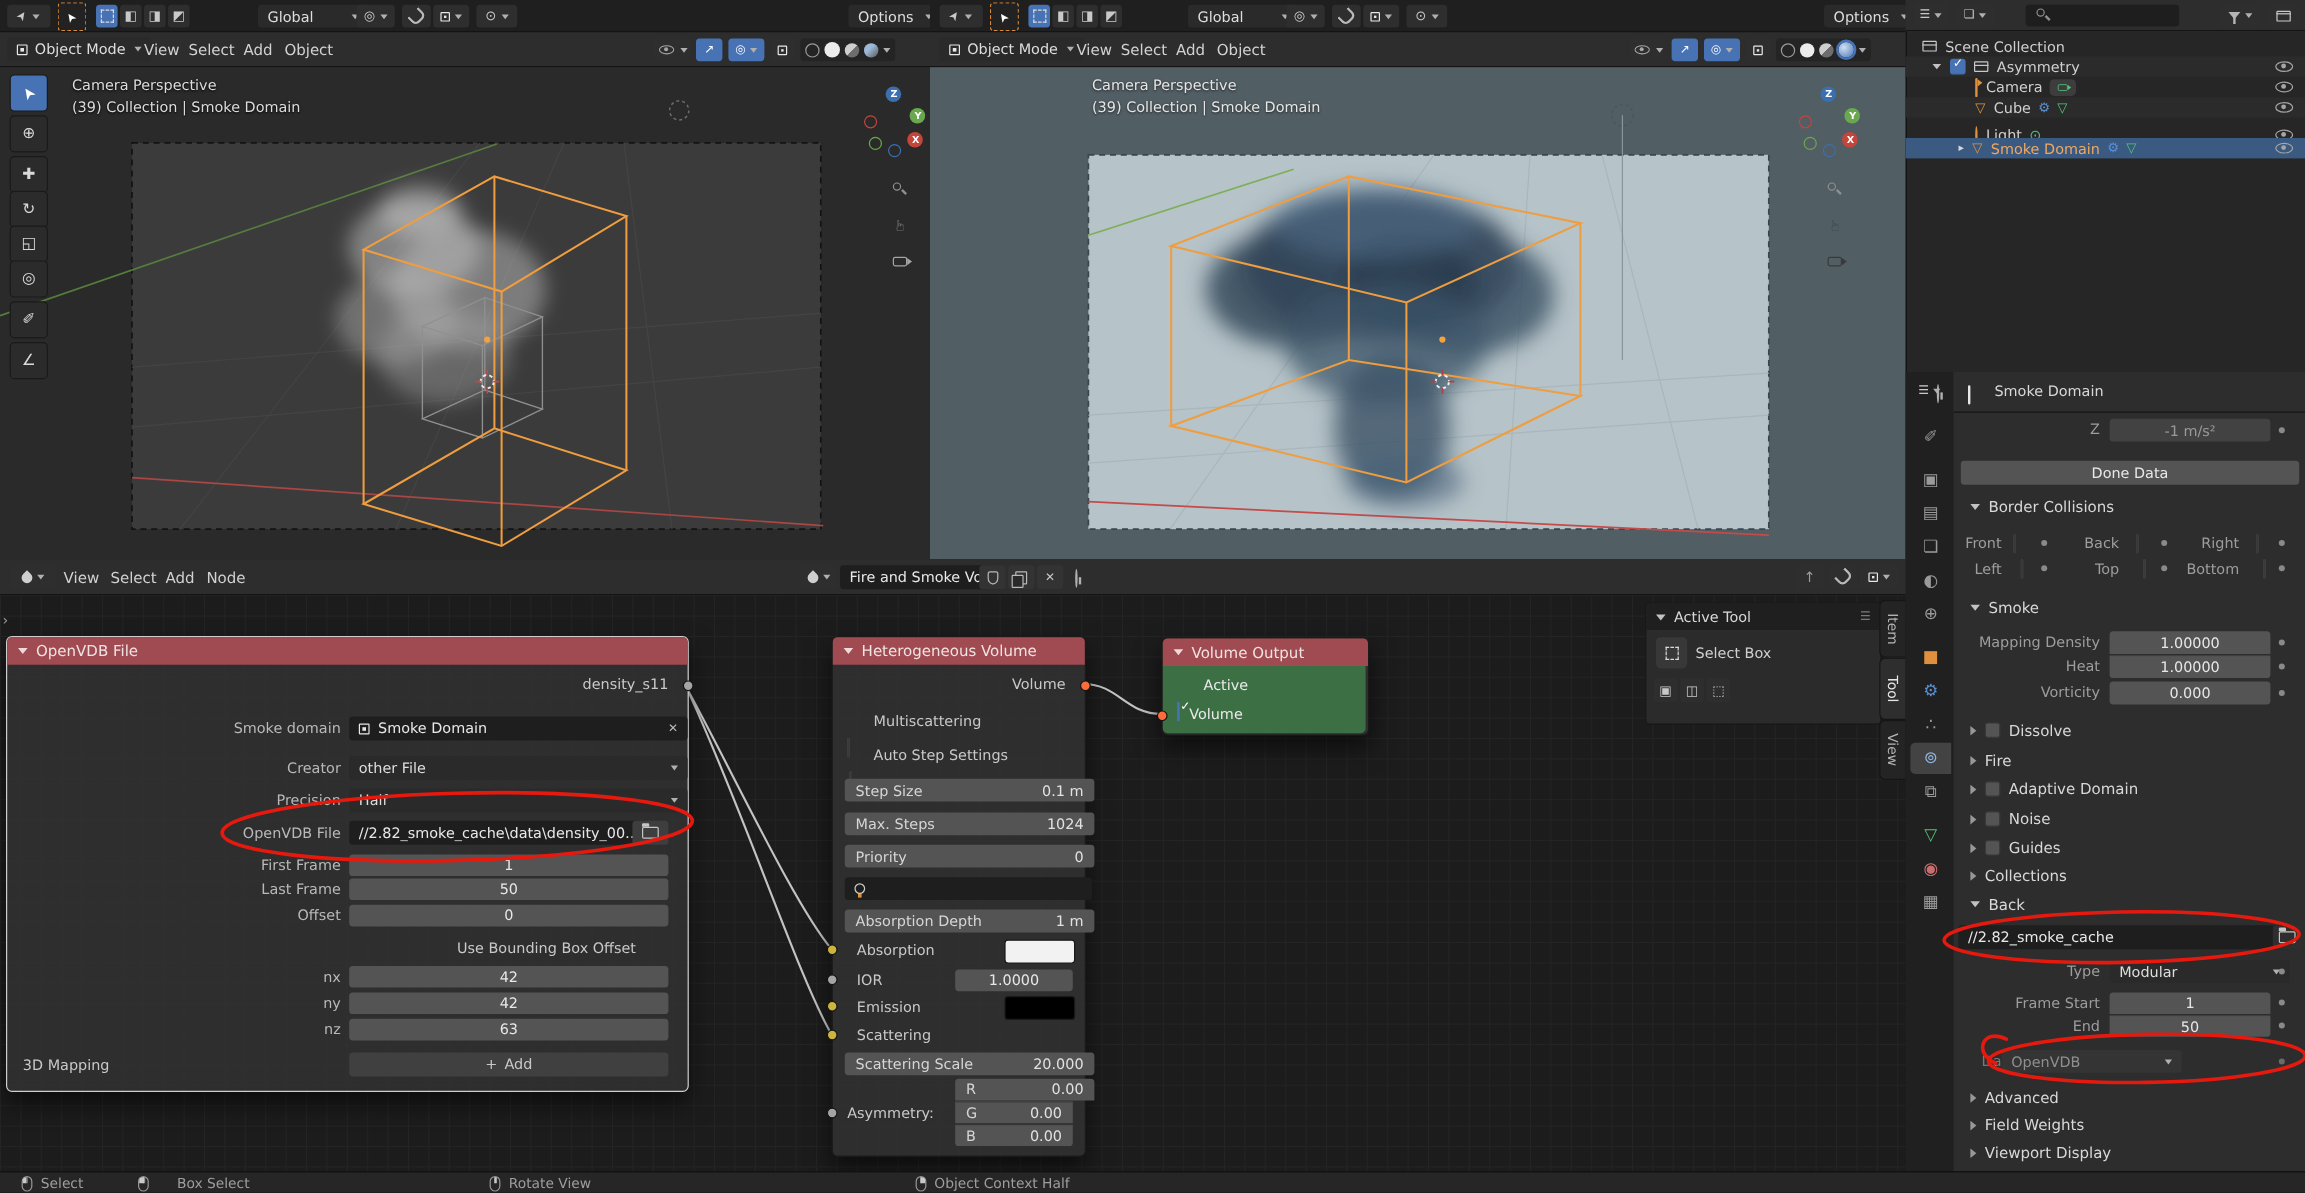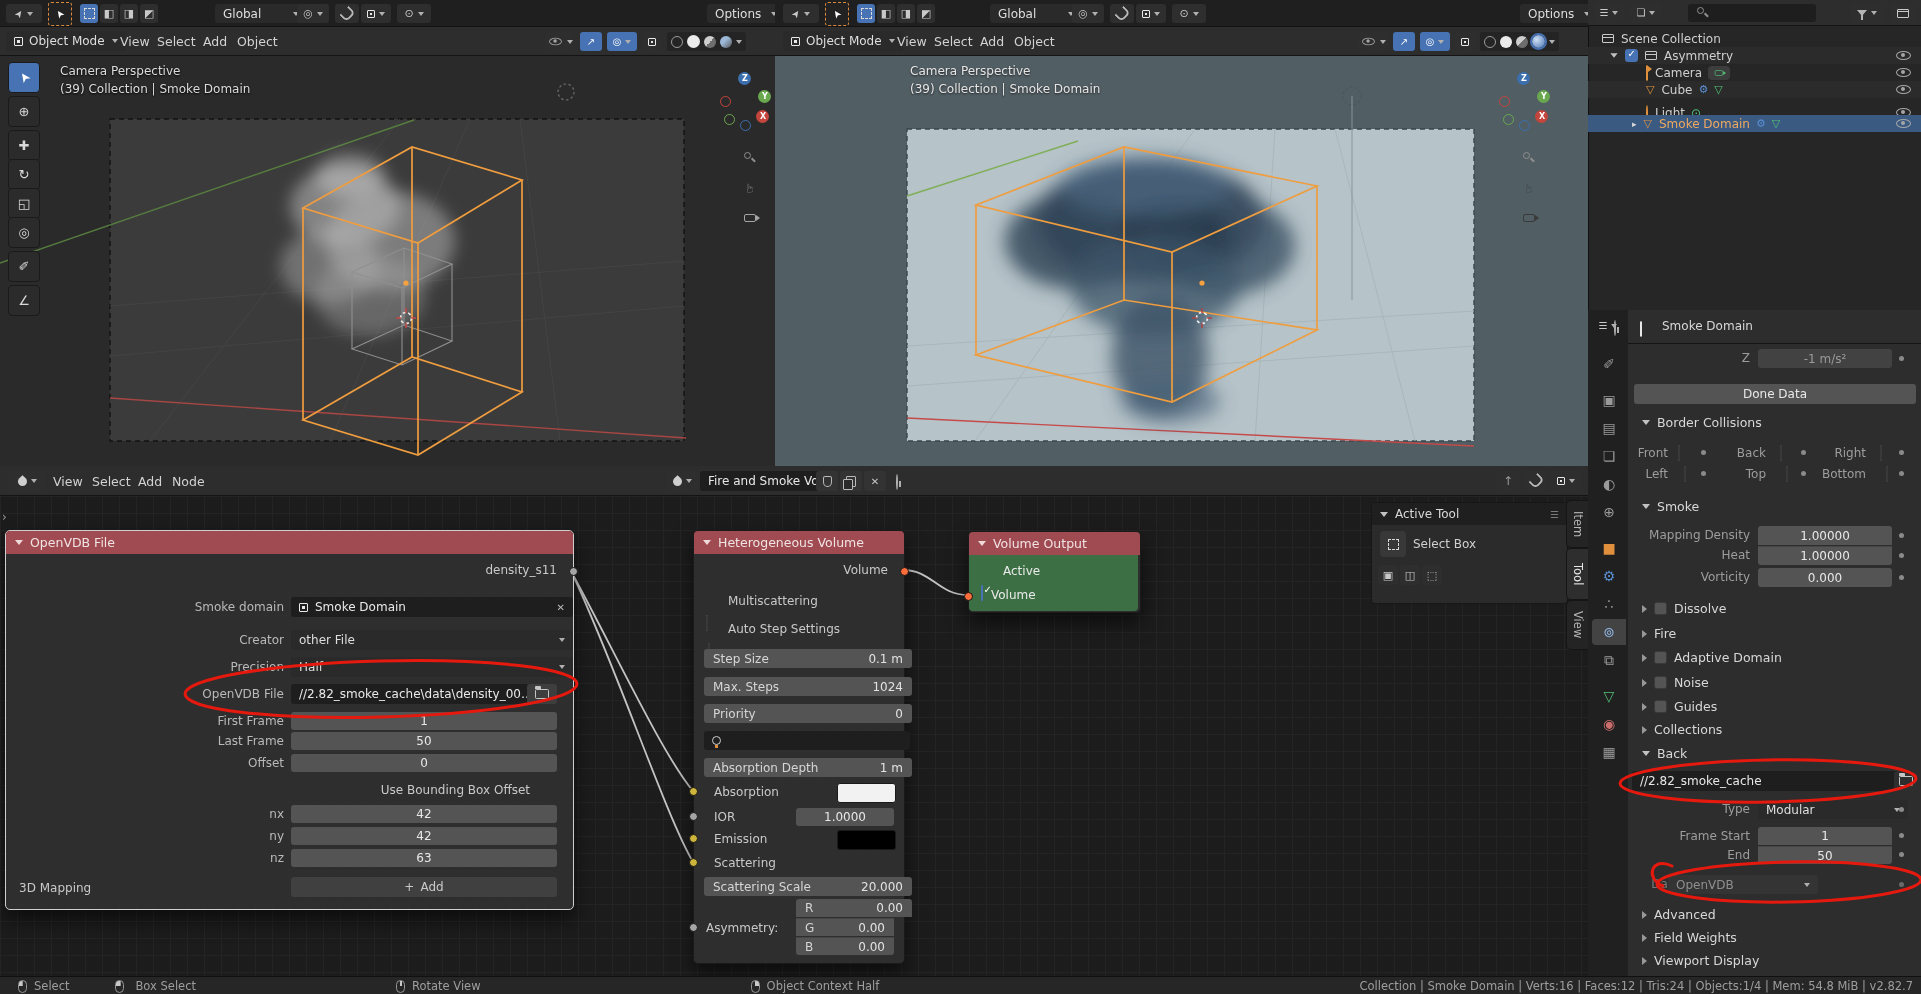--- a/index.html
+++ b/index.html
@@ -926,33 +926,32 @@
         <span>View</span>
       </div>
   </div>
 
   
   <div class="r" style="left:0;top:976px;width:1921px;height:18px;background:#262626;border-top:1px solid #101010;display:flex;align-items:center;font-size:11.5px;color:#9e9e9e">
     <span class="row" style="margin-left:18px;gap:7px">
         <span class="i-mouse lmb"></span>
         <span>Select</span>
       </span>
-    <span class="row" style="margin-left:46px;gap:11px">
+    <span class="row" style="margin-left:46px;gap:23px">
         <span class="i-mouse lmb"></span>
         <span>Box Select</span>
       </span>
     <span class="row" style="margin-left:200px;gap:7px">
         <span class="i-mouse mmb"></span>
         <span>Rotate View</span>
       </span>
     <span class="row" style="margin-left:270px;gap:7px">
         <span class="i-mouse rmb"></span>
         <span>Object Context Half</span>
       </span>
-    <span style="position:absolute;right:8px;white-space:nowrap">Collection | Smoke Domain | Verts:16 | Faces:12 | Tris:24 | Objects:1/4 | Mem: 54.8 MiB | v2.82.7</span>
   </div>
 
   
   <svg width="1921" height="994" style="position:absolute;left:0;top:0;pointer-events:none">
     <ellipse cx="381" cy="689" rx="196" ry="28" fill="none" stroke="#e6190e" stroke-width="3" stroke-linecap="round" transform="rotate(-1.5 381 689)"></ellipse>
     <ellipse cx="1768" cy="781" rx="148" ry="21" fill="none" stroke="#e6190e" stroke-width="3" transform="rotate(-1 1768 781)"></ellipse>
     <ellipse cx="1789" cy="882" rx="132" ry="20" fill="none" stroke="#e6190e" stroke-width="3" transform="rotate(-1 1789 882)"></ellipse>
     <path d="M1672,866 C1652,856 1644,878 1663,886" fill="none" stroke="#e6190e" stroke-width="3" stroke-linecap="round"></path>
   </svg>
 

